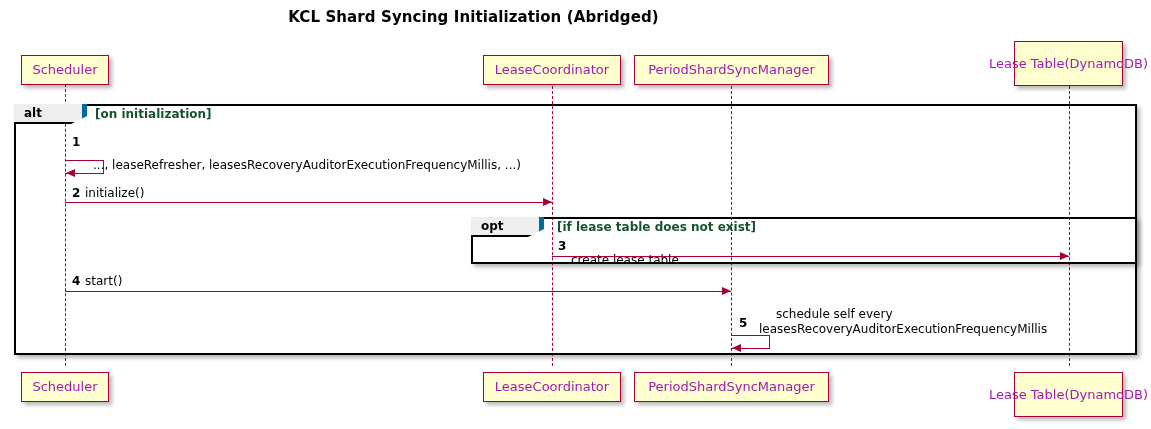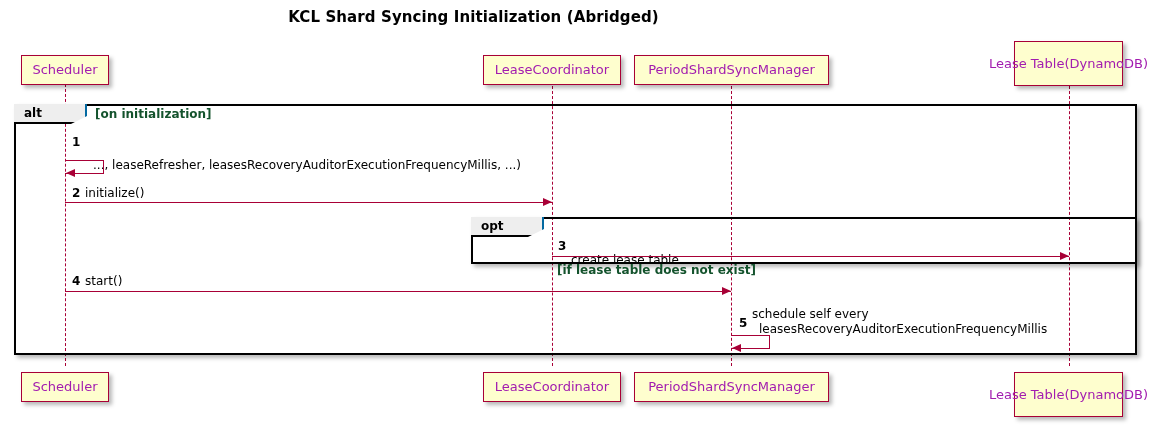--- a/index.html
+++ b/index.html
@@ -61,21 +61,21 @@
     position: absolute;
     box-sizing: border-box;
     border: 2px solid #000000;
     background: transparent;
     box-shadow: 3px 3px 4px rgba(0,0,0,0.28);
   }
   .frag-tab {
     position: absolute;
     box-sizing: border-box;
     background: #EEEEEE;
-    border-right: 2px solid #0369a1;
+    border-right: 5px solid #0369a1;
     border-bottom: 2px solid #000000;
     font-size: 12px;
     font-weight: bold;
     color: #000000;
     display: flex;
     align-items: center;
     padding-left: 10px;
     clip-path: polygon(0 0, 100% 0, 100% 60%, 78% 100%, 0 100%);
   }
   .frag-label {
@@ -143,21 +143,21 @@
   <div class="fragment" style="left:14px; top:104px; width:1123px; height:251px;"></div>
   <div class="frag-tab" style="left:14px; top:104px; width:73px; height:20px;">
     <span>alt</span>
   </div>
   <div class="frag-label" style="left:95px; top:107px;">[on initialization]</div>
 
   <div class="fragment" style="left:471px; top:217px; width:666px; height:47px;"></div>
   <div class="frag-tab" style="left:471px; top:217px; width:73px; height:20px;">
     <span>opt</span>
   </div>
-  <div class="frag-label" style="left:557px; top:220px;margin-top:43px;">[if lease table does not exist]</div>
+  <div class="frag-label" style="left:557px; top:220px;">[if lease table does not exist]</div>
 
   <div class="msg-num" style="left:72px; top:135px;">1</div>
   <div class="msg-text" style="left:93px; top:142px;margin-top:16px;">..., leaseRefresher, leasesRecoveryAuditorExecutionFrequencyMillis, ...)</div>
   <div class="self-loop" style="left:65px; top:160px; width:39px; height:14px;"></div>
   <div class="arrow-left" style="left:66px; top:169px;"></div>
 
   <div class="msg-num" style="left:72px; top:186px;">2</div>
   <div class="msg-text" style="left:85px; top:186px;">initialize()</div>
   <div class="msg-line" style="left:65px; top:202px; width:487px;"></div>
   <div class="arrow-right" style="left:543px; top:198px;"></div>
@@ -166,21 +166,21 @@
   <div class="msg-text" style="left:571px; top:239px;margin-top:14px;">create lease table</div>
   <div class="msg-line" style="left:552px; top:256px; width:517px;"></div>
   <div class="arrow-right" style="left:1060px; top:252px;"></div>
 
   <div class="msg-num" style="left:72px; top:274px;">4</div>
   <div class="msg-text" style="left:85px; top:274px;">start()</div>
   <div class="msg-line" style="left:65px; top:291px; width:666px;"></div>
   <div class="arrow-right" style="left:722px; top:287px;"></div>
 
   <div class="msg-num" style="left:739px; top:316px;">5</div>
-  <div class="msg-text" style="left:752px; top:307px;">schedule self every</div>
+  <div class="msg-text" style="left:776px; top:307px;">schedule self every</div>
   <div class="msg-text" style="left:759px; top:322px;">leasesRecoveryAuditorExecutionFrequencyMillis</div>
   <div class="self-loop" style="left:731px; top:335px; width:39px; height:14px;"></div>
   <div class="arrow-left" style="left:732px; top:344px;"></div>
 
   <div class="participant" style="left:21px; top:55px; width:88px; height:30px;">
     <span class="pline">Scheduler</span>
   </div>
 
   <div class="participant" style="left:483px; top:55px; width:138px; height:30px;">
     <span class="pline">LeaseCoordinator</span>

